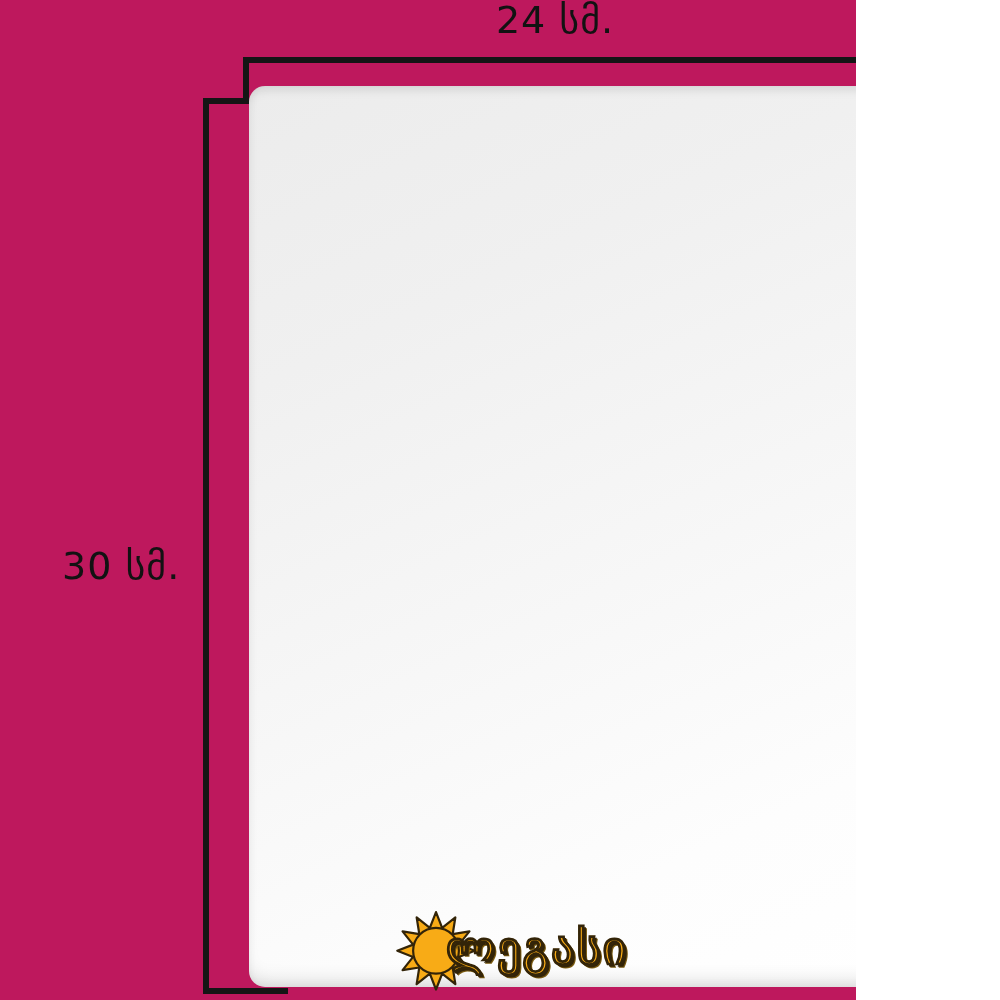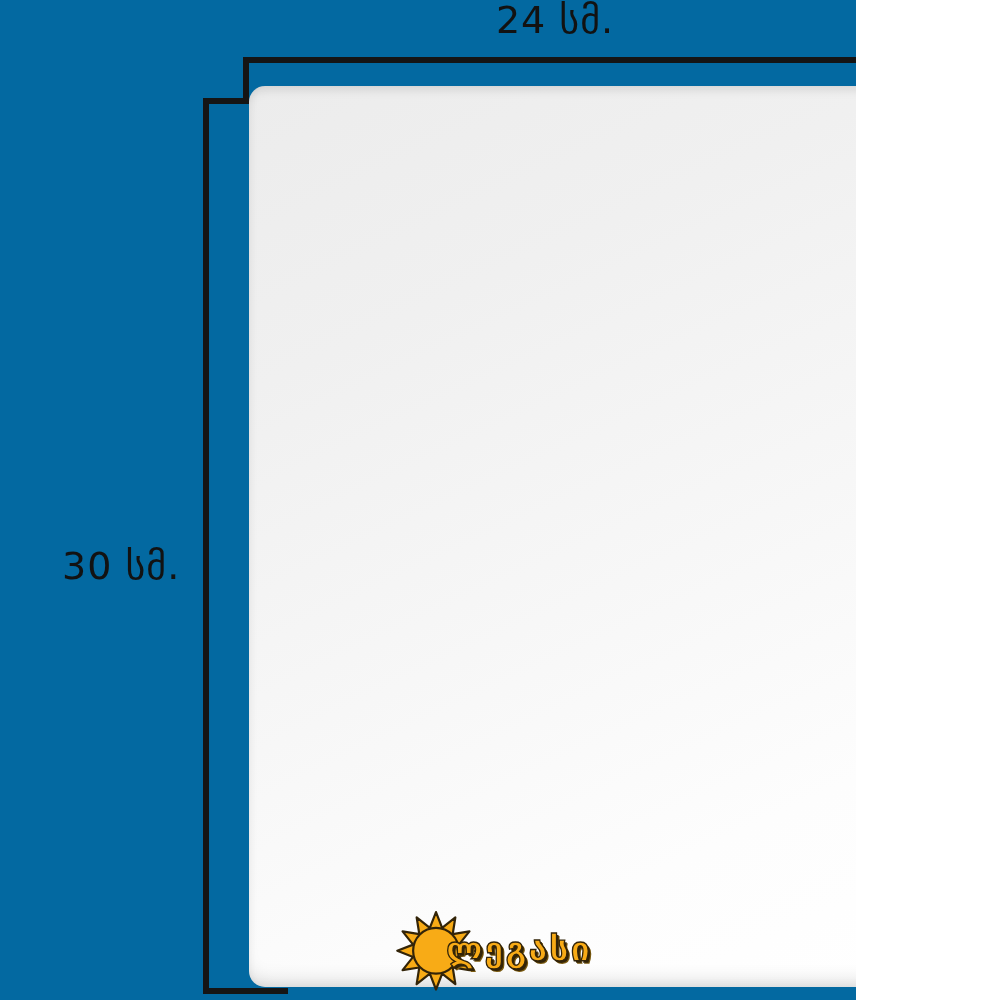--- a/index.html
+++ b/index.html
@@ -5,21 +5,21 @@
   html, body {
     margin: 0;
     padding: 0;
     background: #ffffff;
     font-family: "DejaVu Sans", sans-serif;
   }
   .stage {
     position: relative;
     width: 856px;
     height: 1000px;
-    background: #0369a1;
+    background: #be185d;
     overflow: hidden;
   }
 
   
   .canvas-panel {
     position: absolute;
     left: 249px;
     top: 86px;
     width: 683px;
     height: 901px;
@@ -81,30 +81,31 @@
     width: 88px;
     height: 88px;
     margin-right: -34px;
     position: relative;
     z-index: 1;
     flex: 0 0 auto;
   }
   .brand-logo-text {
     position: relative;
     z-index: 2;
-    font-size: 34px;
+    font-size: 46px;
     font-weight: bold;
     letter-spacing: 2px;
     color: #f8ab16;
     -webkit-text-stroke: 1.3px #332408;
     text-shadow:
       2px 2px 0 #332408,
       3px 3px 0 #7a5a10;
     line-height: 88px;
     white-space: nowrap;
+    font-family: Liberation Serif, serif;
   }
 </style>
 </head>
 <body>
 
 <div class="stage">
 
   <div class="canvas-panel"></div>
 
   <div class="dim-seg seg-top"></div>

